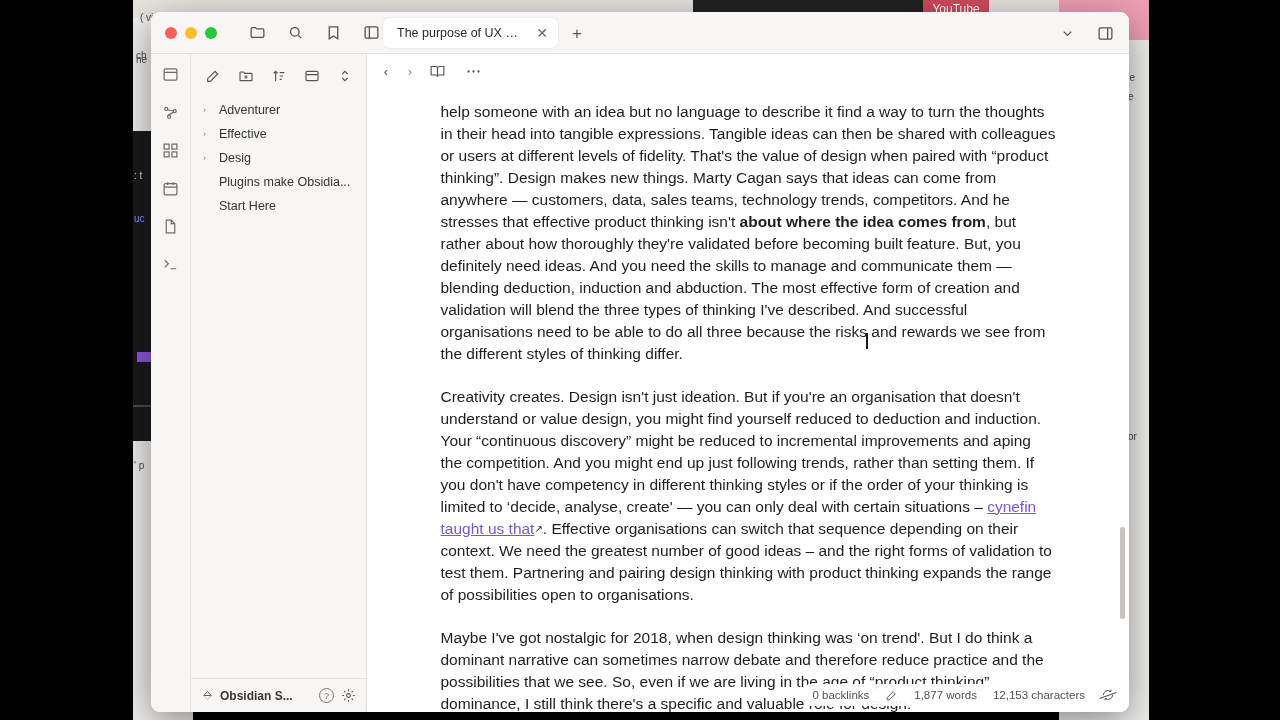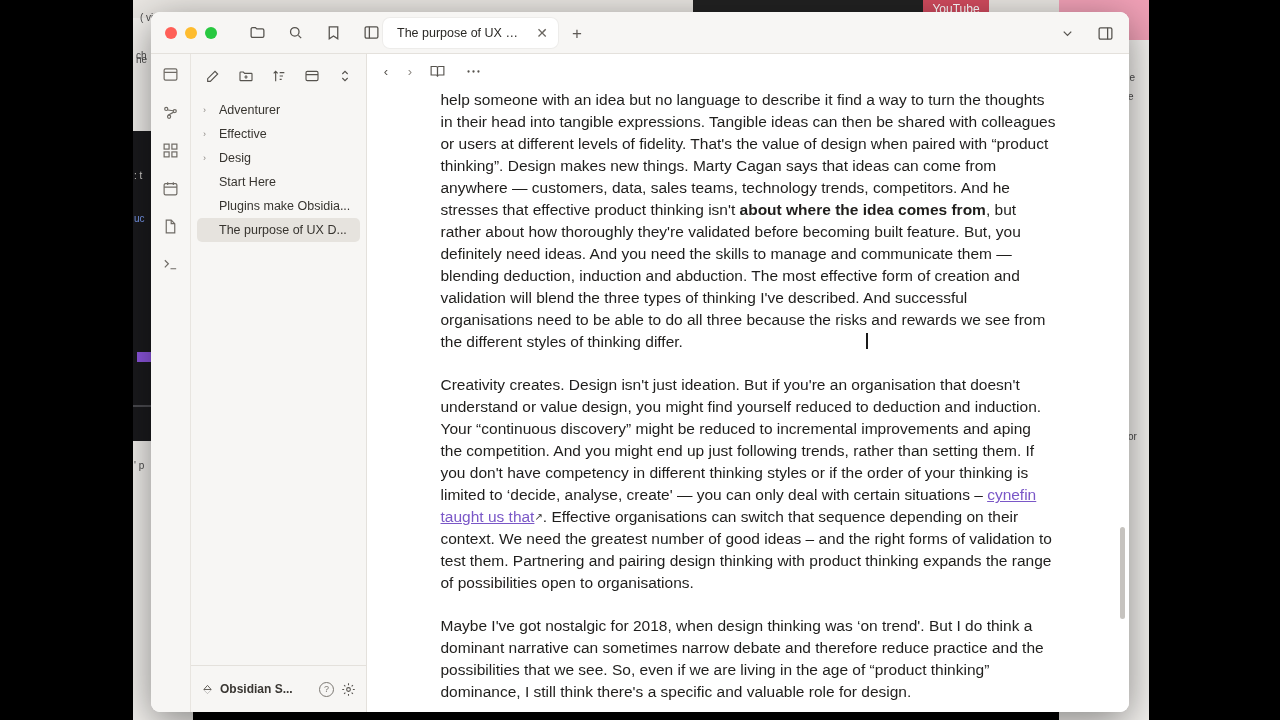--- a/index.html
+++ b/index.html
@@ -153,21 +153,21 @@
     height: 24px; padding: 0 6px; border-radius: 5px;
     font-size: 12.5px; color: #37342f;
     white-space: nowrap; overflow: hidden;
   }
   .nav-item.sel { background: #e6e3de; }
   .nav-item .chev { width: 10px; color: #8a8681; font-size: 9px; display: inline-block; }
   .nav-item .lbl { overflow: hidden; text-overflow: ellipsis; }
   .nav-item.indent { padding-left: 22px; }
 
   .side-footer {
-    height: 47px; border-top: 1px solid #e4e1dc;
+    height: 34px; border-top: 1px solid #e4e1dc;
     display: flex; align-items: center; gap: 7px;
     padding: 0 10px; font-size: 12px; color: #3a3733;
   }
   .side-footer .spacer { flex: 1 1 auto; }
   .circ {
     width: 15px; height: 15px; border-radius: 50%;
     border: 1.3px solid #7c7873; color: #7c7873;
     font-size: 9px; display: flex; align-items: center; justify-content: center;
   }
   .vaultname { font-weight: bold; }
@@ -192,21 +192,21 @@
     flex: 1 1 auto; position: relative; overflow: hidden;
     padding: 0 40px;
   }
   .content {
     max-width: 615px; margin: 0 auto;
     font-size: 15.5px; line-height: 1.42;
     color: #1f1e1c;
     font-family: "Liberation Sans", sans-serif;
   }
   .content p { margin: 0 0 21px 0; }
-  .content p:first-child { margin-top: 0; }
+  .content p:first-child { margin-top: 12px; }
   .content b { font-weight: bold; }
   .content a { color: #7a57c7; text-decoration: underline; }
   .ext { font-size: 10px; vertical-align: 2px; }
 
   .vscroll {
     position: absolute; right: 4px; top: 438px;
     width: 5px; height: 92px; border-radius: 3px;
     background: #c6c3bf;
   }
 
@@ -398,27 +398,24 @@
           </div>
           <div class="nav-item">
             <span class="chev">›</span>
             <span class="lbl">Effective</span>
           </div>
           <div class="nav-item">
             <span class="chev">›</span>
             <span class="lbl">Desig</span>
           </div>
           <div class="nav-item indent">
+            <span class="lbl">Plugins make Obsidia...</span>
+          </div>
+          <div class="nav-item indent">
             <span class="lbl">Start Here</span>
-          </div>
-          <div class="nav-item indent">
-            <span class="lbl">Plugins make Obsidia...</span>
-          </div>
-          <div class="nav-item indent sel">
-            <span class="lbl">The purpose of UX D...</span>
           </div>
         </div>
 
         <div class="side-footer">
           <span class="tb-icon" style="width:12px;height:12px;">
             <svg width="11" height="11" viewBox="0 0 24 24" fill="none" stroke="currentColor" stroke-width="2">
                 <path d="M12 3l8 9H4z"></path>
                 <path d="M4 13l8 8 8-8" opacity="0.35"></path>
               </svg>
           </span>
@@ -460,18 +457,34 @@
             <p><span>help someone with an idea but no language to describe it find a way to turn the thoughts in their head into tangible expressions. Tangible ideas can then be shared with colleagues or users at different levels of fidelity. That's the value of design when paired with “product thinking”. Design makes new things. Marty Cagan says that ideas can come from anywhere — customers, data, sales teams, technology trends, competitors. And he stresses that effective product thinking isn't </span><b>about where the idea comes from</b><span>, but rather about how thoroughly they're validated before becoming built feature. But, you definitely need ideas. And you need the skills to manage and communicate them — blending deduction, induction and abduction. The most effective form of creation and validation will blend the three types of thinking I've described. And successful organisations need to be able to do all three because the risks and rewards we see from the different styles of thinking differ.</span></p>
 
             <p><span>Creativity creates. Design isn't just ideation. But if you're an organisation that doesn't understand or value design, you might find yourself reduced to deduction and induction. Your “continuous discovery” might be reduced to incremental improvements and aping the competition. And you might end up just following trends, rather than setting them. If you don't have competency in different thinking styles or if the order of your thinking is limited to ‘decide, analyse, create' — you can only deal with certain situations – </span><a href="#">cynefin taught us that</a><span class="ext">↗</span><span>. Effective organisations can switch that sequence depending on their context. We need the greatest number of good ideas – and the right forms of validation to test them. Partnering and pairing design thinking with product thinking expands the range of possibilities open to organisations.</span></p>
 
             <p><span>Maybe I've got nostalgic for 2018, when design thinking was ‘on trend'. But I do think a dominant narrative can sometimes narrow debate and therefore reduce practice and the possibilities that we see. So, even if we are living in the age of “product thinking” dominance, I still think there's a specific and valuable role for design.</span></p>
 
           </div>
           <div class="vscroll"></div>
         </div>
 
+        <div class="statusbar">
+          <span>0 backlinks</span>
+          <span class="ic">
+            <svg width="13" height="13" viewBox="0 0 24 24" fill="none" stroke="currentColor" stroke-width="1.7">
+                <path d="M4 20h4l11-11-4-4L4 16z"></path>
+              </svg>
+          </span>
+          <span>1,877 words</span>
+          <span>12,153 characters</span>
+          <span class="ic strike">
+            <svg width="14" height="14" viewBox="0 0 24 24" fill="none" stroke="currentColor" stroke-width="1.7">
+                <path d="M4 12a8 8 0 0 1 13-6M20 12a8 8 0 0 1-13 6"></path>
+                <path d="M17 3v3h-3M7 21v-3h3"></path>
+              </svg>
+          </span>
+        </div>
       </div>
     </div>
   </div>
 
   <div class="cursor"></div>
 </div>
 
 </body></html>

